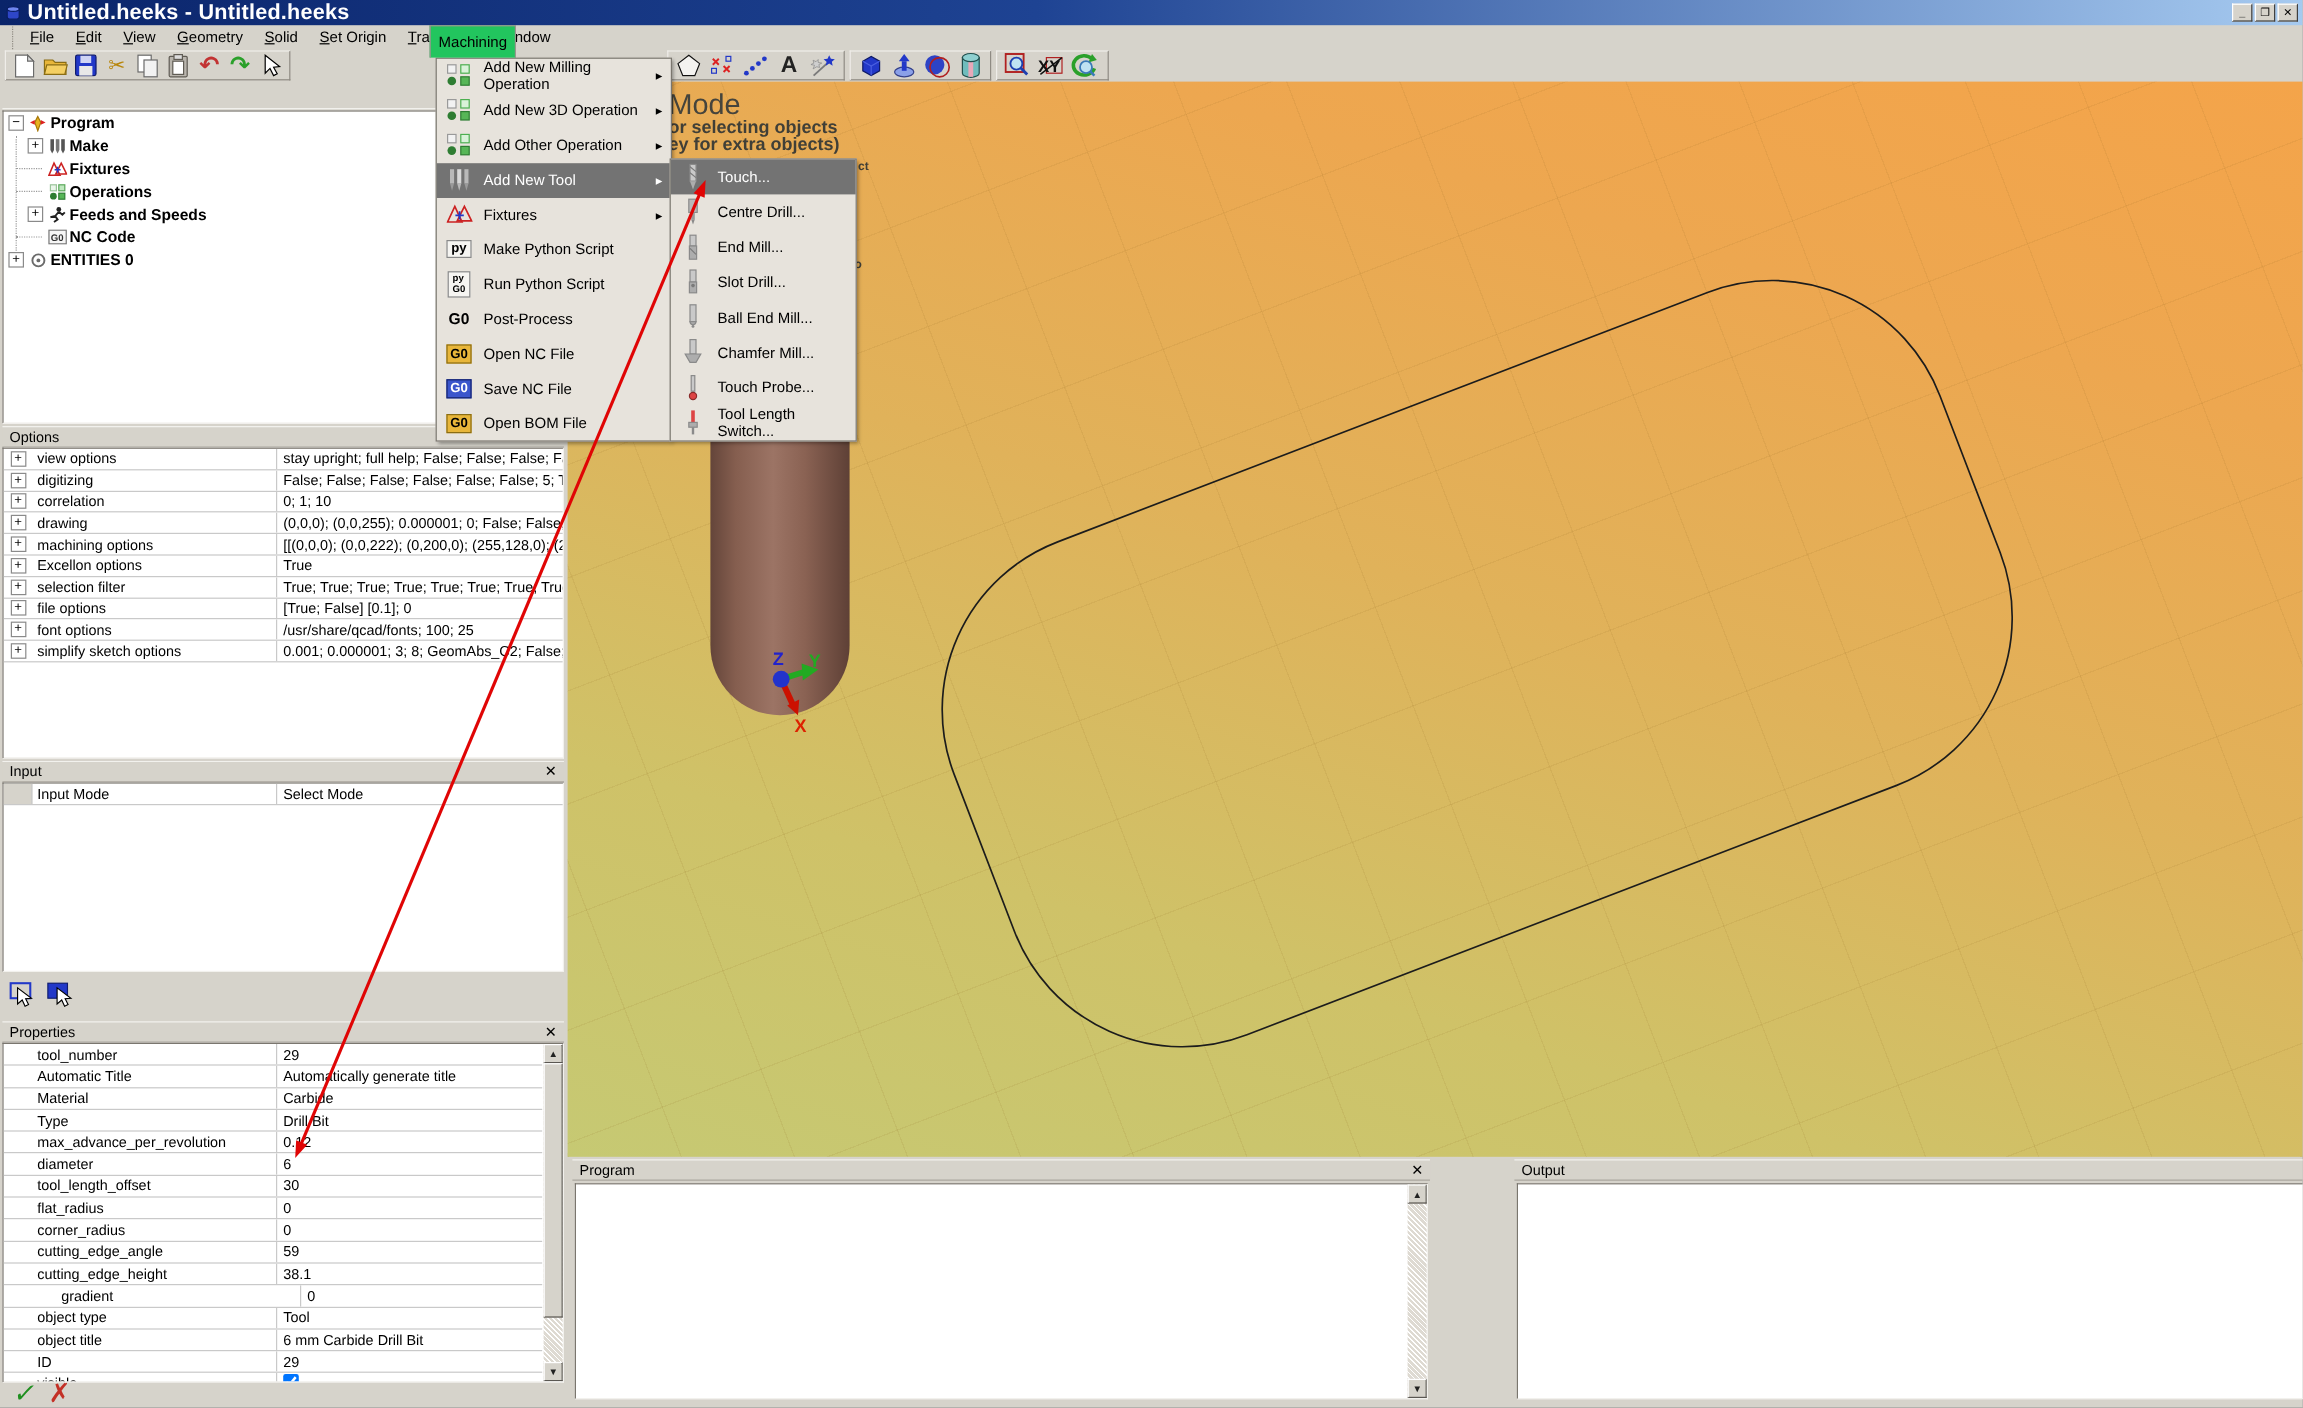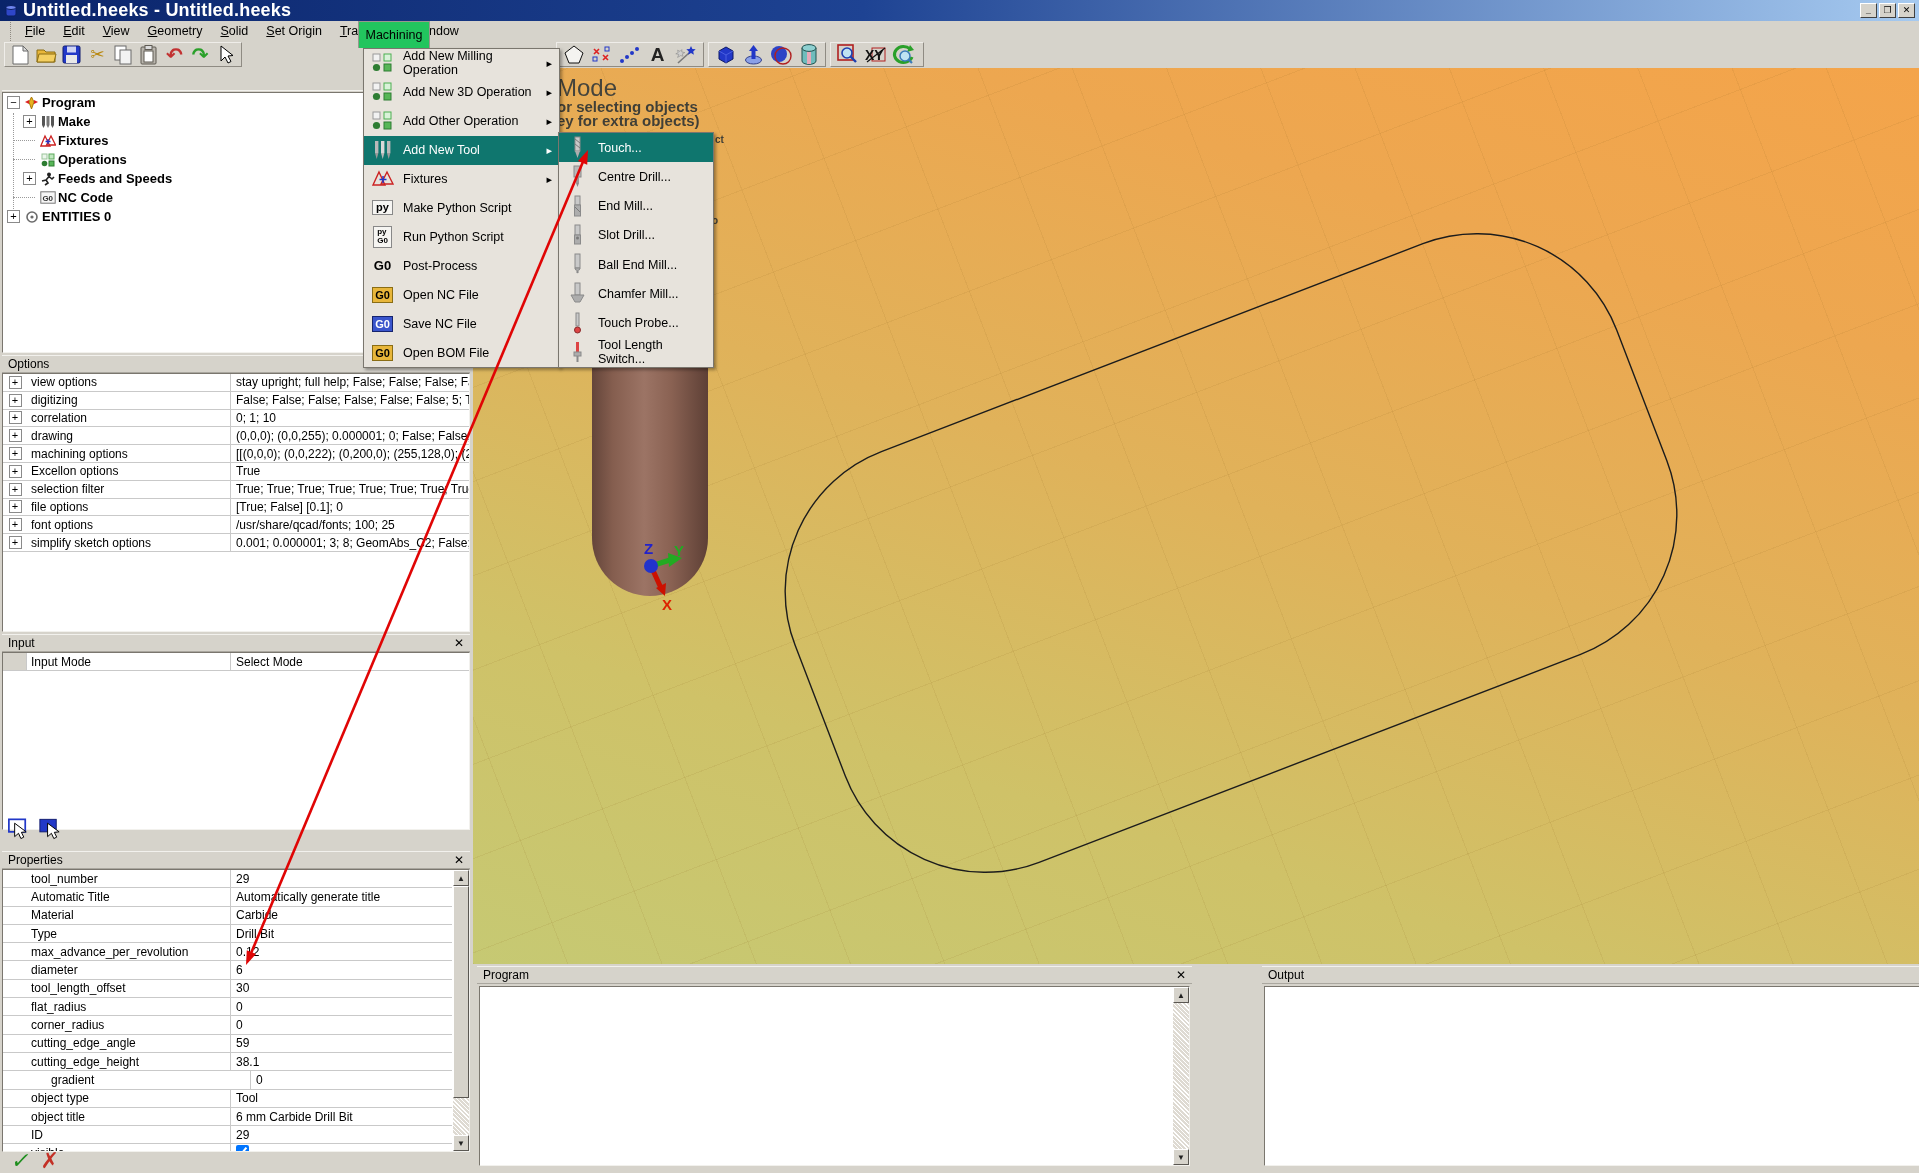--- a/index.html
+++ b/index.html
@@ -56,21 +56,21 @@
   .sb{position:absolute;width:16px;background:repeating-linear-gradient(45deg,#ffffff 0 1px,#dedad2 1px 3px);}
   .sbtn{position:absolute;left:0;width:16px;height:16px;background:#d6d3cb;border:1px solid;
     border-color:#fff #5a5752 #5a5752 #fff;font-size:8px;display:flex;align-items:center;justify-content:center;color:#222;}
   .sthumb{position:absolute;left:0;width:16px;background:#d6d3cb;border:1px solid;border-color:#fff #5a5752 #5a5752 #fff;}
 
   
   .menu{background:#e7e3dc;border:1px solid #7a766e;box-shadow:2px 2px 3px rgba(0,0,0,.35);z-index:40;display:flex;flex-direction:column;}
   .menuitem{flex:1;display:flex;align-items:center;padding:0 7px 0 5px;font-size:12.5px;position:relative;}
   .menuitem .mic{width:27px;height:24px;flex:none;display:flex;align-items:center;justify-content:center;margin-right:7px;}
   .menuitem .marrow{margin-left:auto;font-size:11px;}
-  .menuitem.sel{background:#0f766e;color:#fff;}
+  .menuitem.sel{background:#737373;color:#fff;}
   .g0txt{font-weight:bold;font-size:13px;font-family:"Liberation Sans",sans-serif;}
   .pybox{border:1px solid #888;background:#f6f5f2;font-weight:bold;font-size:11px;padding:1px 3px;line-height:1;}
 
   
   .canvas{left:473px;top:68px;width:1446px;height:896px;
     background:
       repeating-linear-gradient(69deg, rgba(140,100,30,0.10) 0 1px, transparent 1px 88px),
       repeating-linear-gradient(-21deg, rgba(140,100,30,0.10) 0 1px, transparent 1px 88px),
       linear-gradient(197deg,#f4a44a 0%,#eda750 22%,#e0b25a 48%,#cfc268 75%,#c6c973 100%);}
   .cv-heading{position:absolute;left:84px;top:6px;font-size:24px;color:#45443c;}
@@ -430,21 +430,21 @@
         </span>
       <span class="gname">simplify sketch options</span>
         <span class="gval">0.001; 0.000001; 3; 8; GeomAbs_C2; False; Fals</span>
     </div>
   </div>
 
   <div class="abs phead" style="left:2px;top:634px;width:468px;">
     <span>Input</span>
     <span class="x">✕</span>
   </div>
-  <div class="wbox grid" style="left:2px;top:652px;width:468px;height:178px;">
+  <div class="wbox grid" style="left:2px;top:652px;width:468px;height:158px;">
     <div class="grow" style="height:18px;">
       <span class="gutter" style="background:#d6d3cb;border-right:1px solid #c9c9c9;"></span>
       <span class="gname">Input Mode</span>
       <span class="gval">Select Mode</span>
     </div>
   </div>
 
   <div class="abs" style="left:6px;top:816px;display:flex;gap:6px;">
     <span class="tbicon">
       <svg width="26" height="24" viewBox="0 0 26 24">

